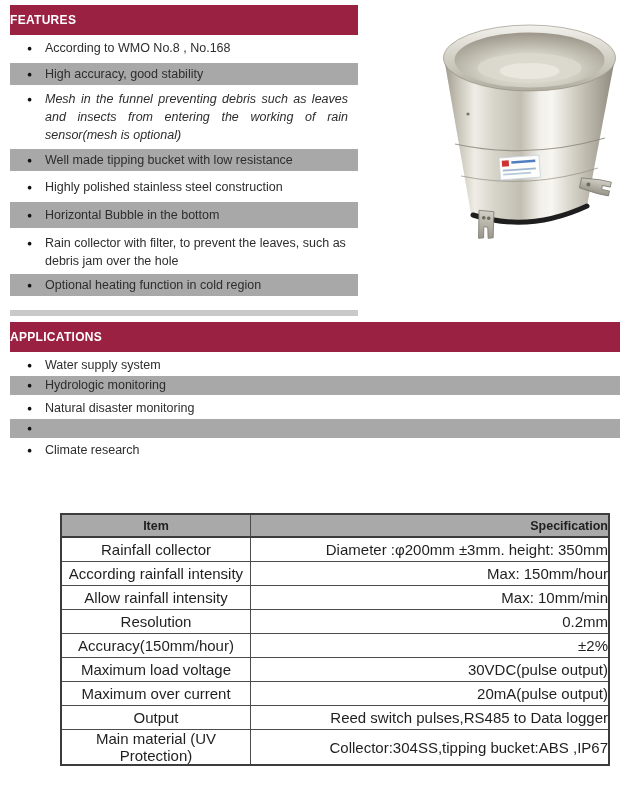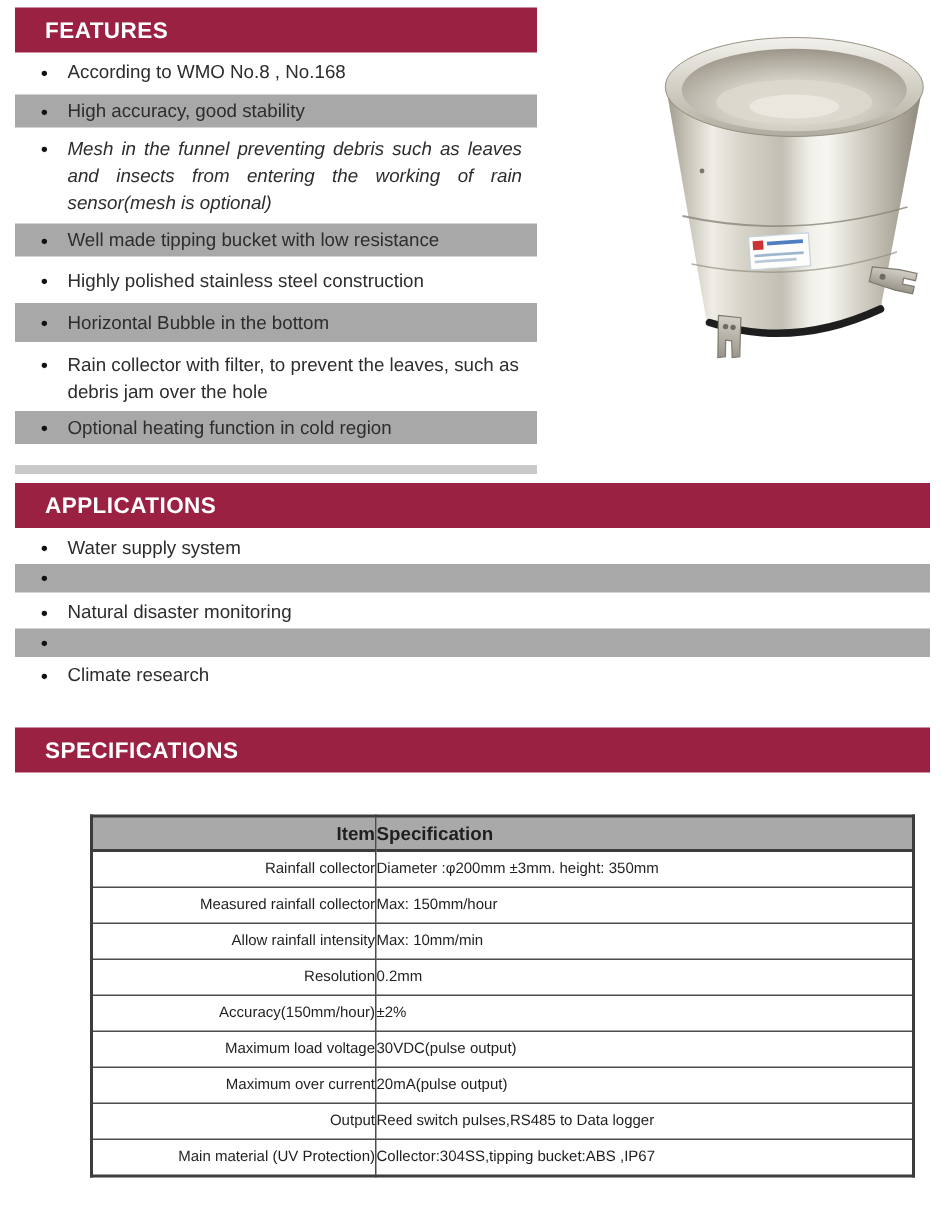--- a/index.html
+++ b/index.html
@@ -2,22 +2,22 @@
 <html><head>
 <meta charset="utf-8">
 <style>
   html,body { margin:0; padding:0; background:#ffffff; }
   .page {
     position:relative; width:627px; height:805px; background:#ffffff;
     font-family:"Liberation Sans", sans-serif; color:#2d2d2d; overflow:hidden;
   }
   .section-bar {
     height:30px; background:#9B2143; color:#ffffff;
-    display:flex; align-items:center; padding-left:20px;
-    font-size:15px; font-weight:bold; letter-spacing:0.3px;
+    display:flex; align-items:center; padding-left:0;
+    font-size:12px; font-weight:bold; letter-spacing:0.3px;
   }
   
   .features-col { position:absolute; left:10px; top:5px; width:348px; }
   .f-list { }
   .f-item { display:flex; align-items:flex-start; font-size:12.5px; line-height:18px; }
   .f-item .bullet { width:18px; margin-left:17px; font-size:8.5px; line-height:18px; color:#111; flex:0 0 auto; }
   .f-item .txt { flex:1 1 auto; padding-right:10px; }
   .f-item.highlight { background:#A8A8A8; padding:2px 0; }
   .f-item.justify .txt { text-align:justify;font-style:italic; }
   .f-list .f-item:nth-child(1){ margin-top:4px; }
@@ -39,24 +39,24 @@
   .a-item.highlight { background:#A8A8A8; padding:1px 0; }
   .a-list .a-item:nth-child(1){ margin-top:5px; }
   .a-list .a-item:nth-child(2){ margin-top:2px; }
   .a-list .a-item:nth-child(3){ margin-top:5px; }
   .a-list .a-item:nth-child(4){ margin-top:2px; }
   .a-list .a-item:nth-child(5){ margin-top:4px; }
   
   .specs-sec { position:absolute; left:10px; top:485px; width:610px; }
   .spec-table-wrap { margin-top:28px; margin-left:50px; }
   table.spec-table { border-collapse:collapse; width:550px; table-layout:fixed; border:2px solid #3c3c3c; }
-  .spec-table th, .spec-table td { border:1px solid #4c4c4c; padding:0; height:23px; font-size:10px; color:#1f1f1f; }
+  .spec-table th, .spec-table td { border:1px solid #4c4c4c; padding:0; height:23px; font-size:15px; color:#1f1f1f; }
   .spec-table th { background:#A9A9A9; height:21px; font-size:12.5px; font-weight:bold; border-bottom:2px solid #3c3c3c; }
-  .spec-table th.c-item, .spec-table td.c-item { width:188px; text-align:right; }
-  .spec-table th.c-spec, .spec-table td.c-spec { text-align:left; }
+  .spec-table th.c-item, .spec-table td.c-item { width:188px; text-align:center; }
+  .spec-table th.c-spec, .spec-table td.c-spec { text-align:right; }
 </style>
 </head>
 <body>
 
 <div class="page">
 
   <div class="features-col">
     <div class="section-bar">
       <span>FEATURES</span>
     </div>
@@ -179,58 +179,56 @@
       <span>APPLICATIONS</span>
     </div>
     <div class="a-list">
   <div class="a-item">
     <span class="bullet">●</span>
     <span class="txt">Water supply system</span>
   </div>
 
   <div class="a-item highlight">
     <span class="bullet">●</span>
+    <span class="txt">Hydrologic monitoring</span>
   </div>
 
   <div class="a-item">
     <span class="bullet">●</span>
     <span class="txt">Natural disaster monitoring</span>
   </div>
 
   <div class="a-item highlight">
     <span class="bullet">●</span>
   </div>
 
   <div class="a-item">
     <span class="bullet">●</span>
     <span class="txt">Climate research</span>
   </div>
 </div>
   </div>
 
   <div class="specs-sec">
-    <div class="section-bar">
-      <span>SPECIFICATIONS</span>
-    </div>
     <div class="spec-table-wrap">
       <table class="spec-table">
         <thead>
           <tr>
             <th class="c-item">Item</th>
             <th class="c-spec">Specification</th>
           </tr>
         </thead>
         <tbody>
   <tr>
     <td class="c-item">Rainfall collector</td>
     <td class="c-spec">Diameter :φ200mm ±3mm. height: 350mm</td>
   </tr>
 
   <tr>
-    <td class="c-item">Measured rainfall collector</td>
+    <td class="c-item">According rainfall intensity</td>
     <td class="c-spec">Max: 150mm/hour</td>
   </tr>
 
   <tr>
     <td class="c-item">Allow rainfall intensity</td>
     <td class="c-spec">Max: 10mm/min</td>
   </tr>
 
   <tr>
     <td class="c-item">Resolution</td>

